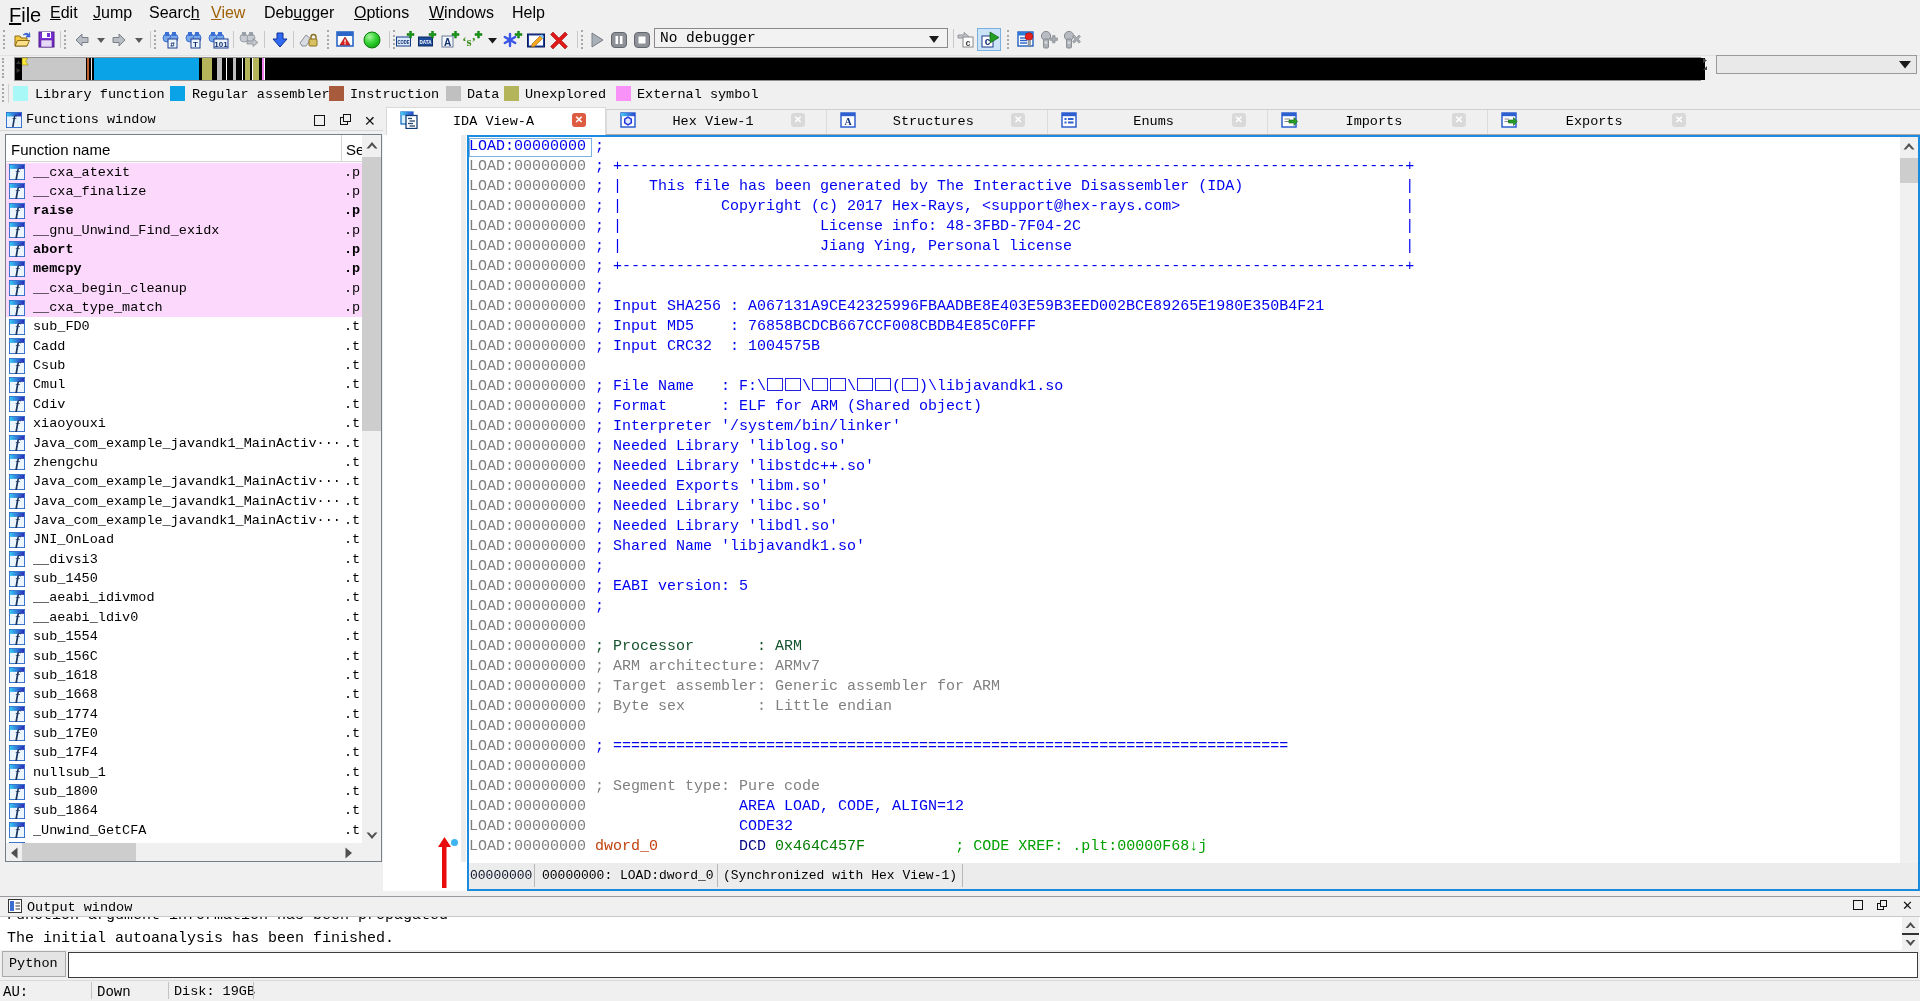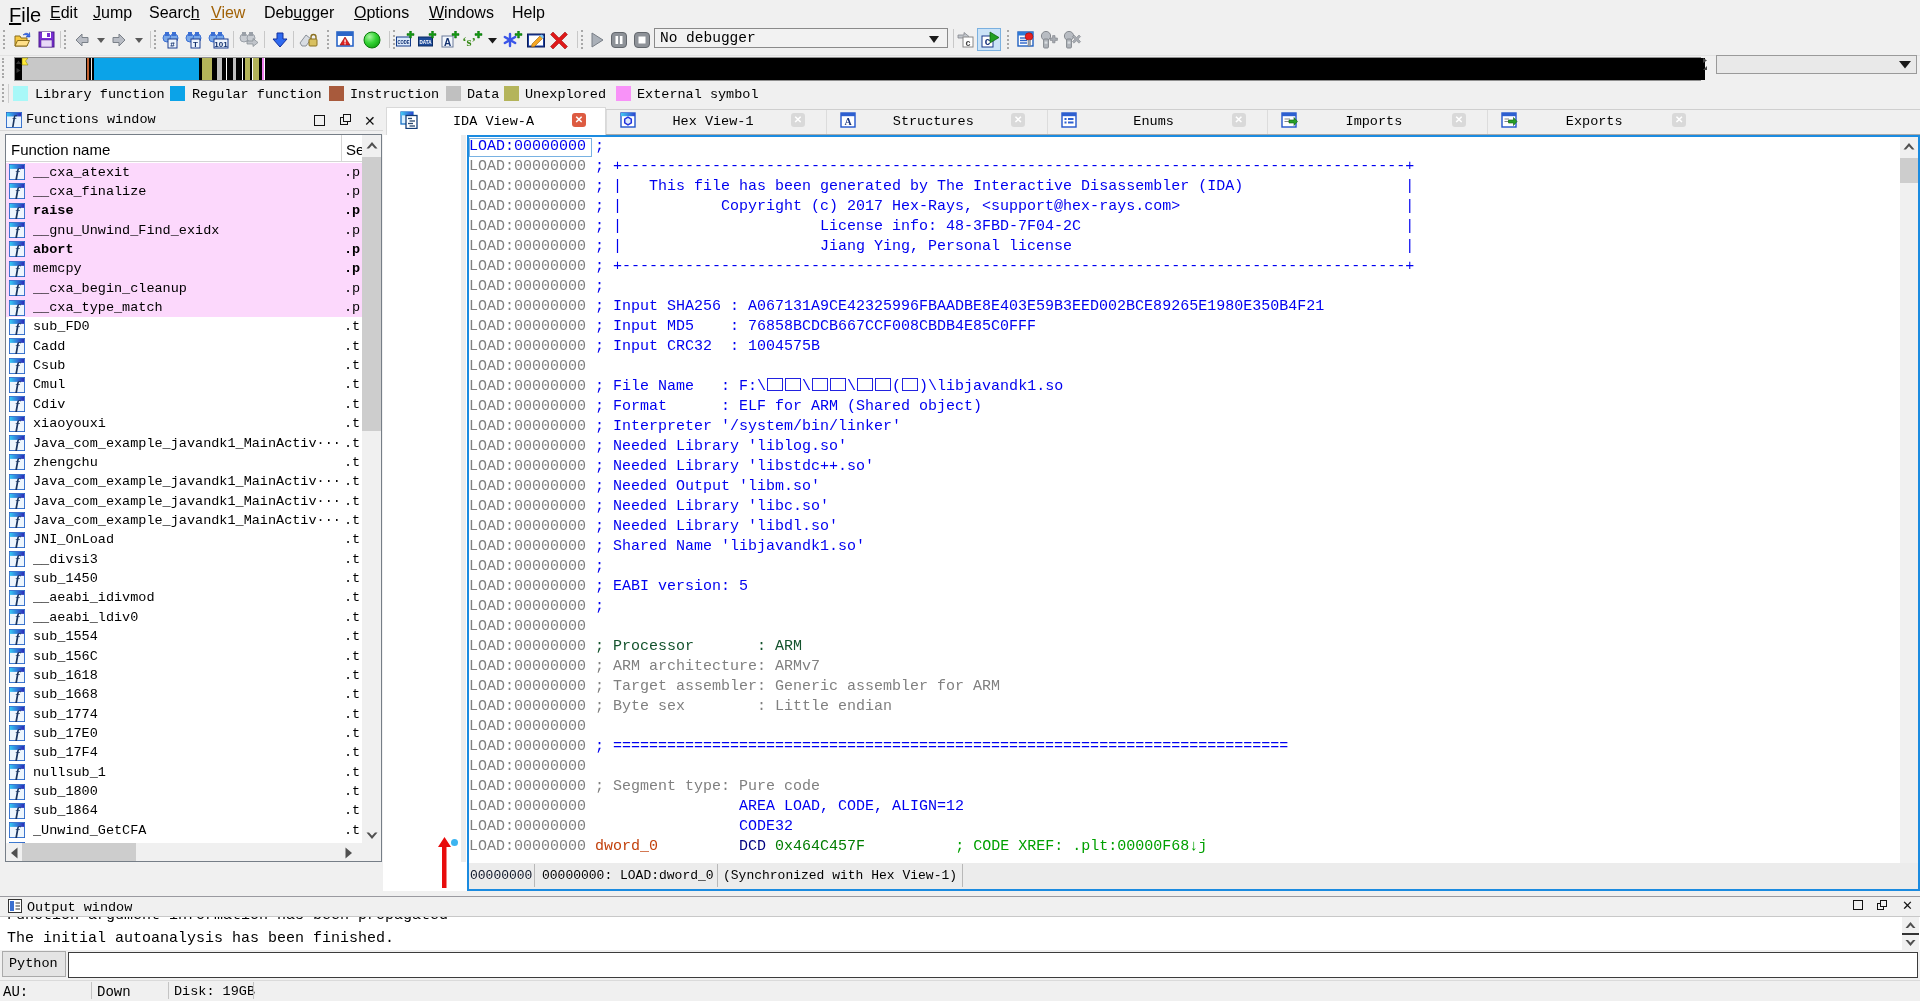--- a/index.html
+++ b/index.html
@@ -261,21 +261,21 @@
   </svg>
 <svg class="abs" style="left:1702px;top:57px" width="6" height="14">
     <path d="M1 1 L5 3.5 L1 6 Z" fill="#444"></path>
     <path d="M1 13 L5 13 L5 9 Z" fill="#444"></path>
   </svg>
 <div class="abs" style="left:2px;top:84px;width:3px;height:18px;border-left:2px dotted #a8a8a8"></div>
 <div class="abs" style="left:8px;top:84px;width:1px;height:19px;background:#cfcfcf"></div>
 <div class="abs" style="left:13px;top:86px;width:15px;height:15px;background:#a8f8f8"></div>
 <div class="abs mono" style="left:35px;top:87px;font-size:13.5px;color:#000">Library function</div>
 <div class="abs" style="left:170px;top:86px;width:15px;height:15px;background:#0ba3e8"></div>
-<div class="abs mono" style="left:192px;top:87px;font-size:13.5px;color:#000">Regular function</div>
+<div class="abs mono" style="left:192px;top:87px;font-size:13.5px;color:#000">Regular assembler</div>
 <div class="abs" style="left:329px;top:86px;width:15px;height:15px;background:#a85a3c"></div>
 <div class="abs mono" style="left:350px;top:87px;font-size:13.5px;color:#000">Instruction</div>
 <div class="abs" style="left:446px;top:86px;width:15px;height:15px;background:#c0c0c0"></div>
 <div class="abs mono" style="left:467px;top:87px;font-size:13.5px;color:#000">Data</div>
 <div class="abs" style="left:504px;top:86px;width:15px;height:15px;background:#b4b45a"></div>
 <div class="abs mono" style="left:525px;top:87px;font-size:13.5px;color:#000">Unexplored</div>
 <div class="abs" style="left:616px;top:86px;width:15px;height:15px;background:#f892f8"></div>
 <div class="abs mono" style="left:637px;top:87px;font-size:13.5px;color:#000">External symbol</div>
 <div class="abs" style="left:0px;top:106px;width:383px;height:25px;background:#f0f0f0;border-bottom:1px solid #d8d8d8"></div>
 <svg class="abs" style="left:6px;top:112px" width="16" height="16" viewBox="0 0 18 18">
@@ -338,21 +338,21 @@
       </svg>
       <span class="nm" style="font-weight:bold;">abort</span>
       <span class="sg" style="font-weight:bold;">.p</span>
     </div>
 <div class="row" style="top:97.3px;background:#fcd8fc;">
       <svg class="fic" width="16" height="16" viewBox="0 0 18 18">
         <rect x="0.5" y="0.5" width="17" height="17" fill="#eef6fd" stroke="#2766c8"></rect>
         <rect x="1" y="1" width="16" height="4.5" fill="url(#fgrad)"></rect>
         <text x="9.5" y="15" font-family="Liberation Serif,serif" font-style="italic" font-weight="bold" font-size="15" fill="#1a3560" text-anchor="middle">f</text>
       </svg>
-      <span class="nm" style="font-weight:normal;">memcpy</span>
+      <span class="nm" style="font-weight:bold;">memcpy</span>
       <span class="sg" style="font-weight:bold;">.p</span>
     </div>
 <div class="row" style="top:116.66px;background:#fcd8fc;">
       <svg class="fic" width="16" height="16" viewBox="0 0 18 18">
         <rect x="0.5" y="0.5" width="17" height="17" fill="#eef6fd" stroke="#2766c8"></rect>
         <rect x="1" y="1" width="16" height="4.5" fill="url(#fgrad)"></rect>
         <text x="9.5" y="15" font-family="Liberation Serif,serif" font-style="italic" font-weight="bold" font-size="15" fill="#1a3560" text-anchor="middle">f</text>
       </svg>
       <span class="nm" style="">__cxa_begin_cleanup</span>
       <span class="sg" style="">.p</span>
@@ -723,21 +723,21 @@
 <span style="color:#808080">LOAD:00000000</span><span style="color:#0000f0"> ;</span>
 <span style="color:#808080">LOAD:00000000</span><span style="color:#0000f0"> ; Input SHA256 : A067131A9CE42325996FBAADBE8E403E59B3EED002BCE89265E1980E350B4F21</span>
 <span style="color:#808080">LOAD:00000000</span><span style="color:#0000f0"> ; Input MD5    : 76858BCDCB667CCF008CBDB4E85C0FFF</span>
 <span style="color:#808080">LOAD:00000000</span><span style="color:#0000f0"> ; Input CRC32  : 1004575B</span>
 <span style="color:#808080">LOAD:00000000</span>
 <span style="color:#808080">LOAD:00000000</span><span style="color:#0000f0"> ; File Name   : F:\<span class="cjk"></span><span class="cjk"></span>\<span class="cjk"></span><span class="cjk"></span>\<span class="cjk"></span><span class="cjk"></span>(<span class="cjk"></span>)\libjavandk1.so</span>
 <span style="color:#808080">LOAD:00000000</span><span style="color:#0000f0"> ; Format      : ELF for ARM (Shared object)</span>
 <span style="color:#808080">LOAD:00000000</span><span style="color:#0000f0"> ; Interpreter '/system/bin/linker'</span>
 <span style="color:#808080">LOAD:00000000</span><span style="color:#0000f0"> ; Needed Library 'liblog.so'</span>
 <span style="color:#808080">LOAD:00000000</span><span style="color:#0000f0"> ; Needed Library 'libstdc++.so'</span>
-<span style="color:#808080">LOAD:00000000</span><span style="color:#0000f0"> ; Needed Output 'libm.so'</span>
+<span style="color:#808080">LOAD:00000000</span><span style="color:#0000f0"> ; Needed Exports 'libm.so'</span>
 <span style="color:#808080">LOAD:00000000</span><span style="color:#0000f0"> ; Needed Library 'libc.so'</span>
 <span style="color:#808080">LOAD:00000000</span><span style="color:#0000f0"> ; Needed Library 'libdl.so'</span>
 <span style="color:#808080">LOAD:00000000</span><span style="color:#0000f0"> ; Shared Name 'libjavandk1.so'</span>
 <span style="color:#808080">LOAD:00000000</span><span style="color:#0000f0"> ;</span>
 <span style="color:#808080">LOAD:00000000</span><span style="color:#0000f0"> ; EABI version: 5</span>
 <span style="color:#808080">LOAD:00000000</span><span style="color:#0000f0"> ;</span>
 <span style="color:#808080">LOAD:00000000</span>
 <span style="color:#808080">LOAD:00000000</span><span style="color:#14532d"> ; Processor       : ARM</span>
 <span style="color:#808080">LOAD:00000000</span><span style="color:#808080"> ; ARM architecture: ARMv7</span>
 <span style="color:#808080">LOAD:00000000</span><span style="color:#808080"> ; Target assembler: Generic assembler for ARM</span>

